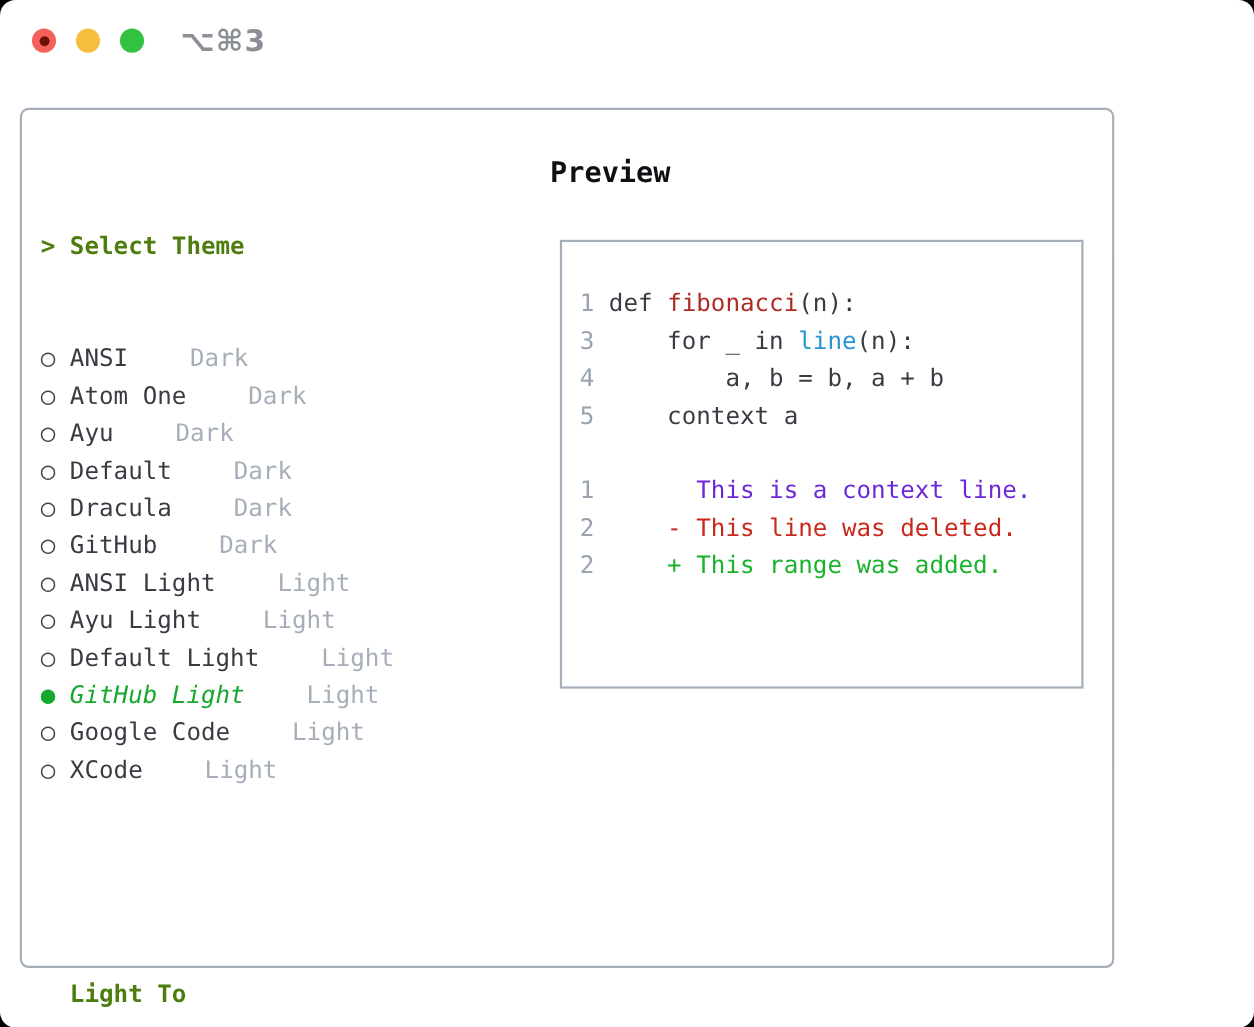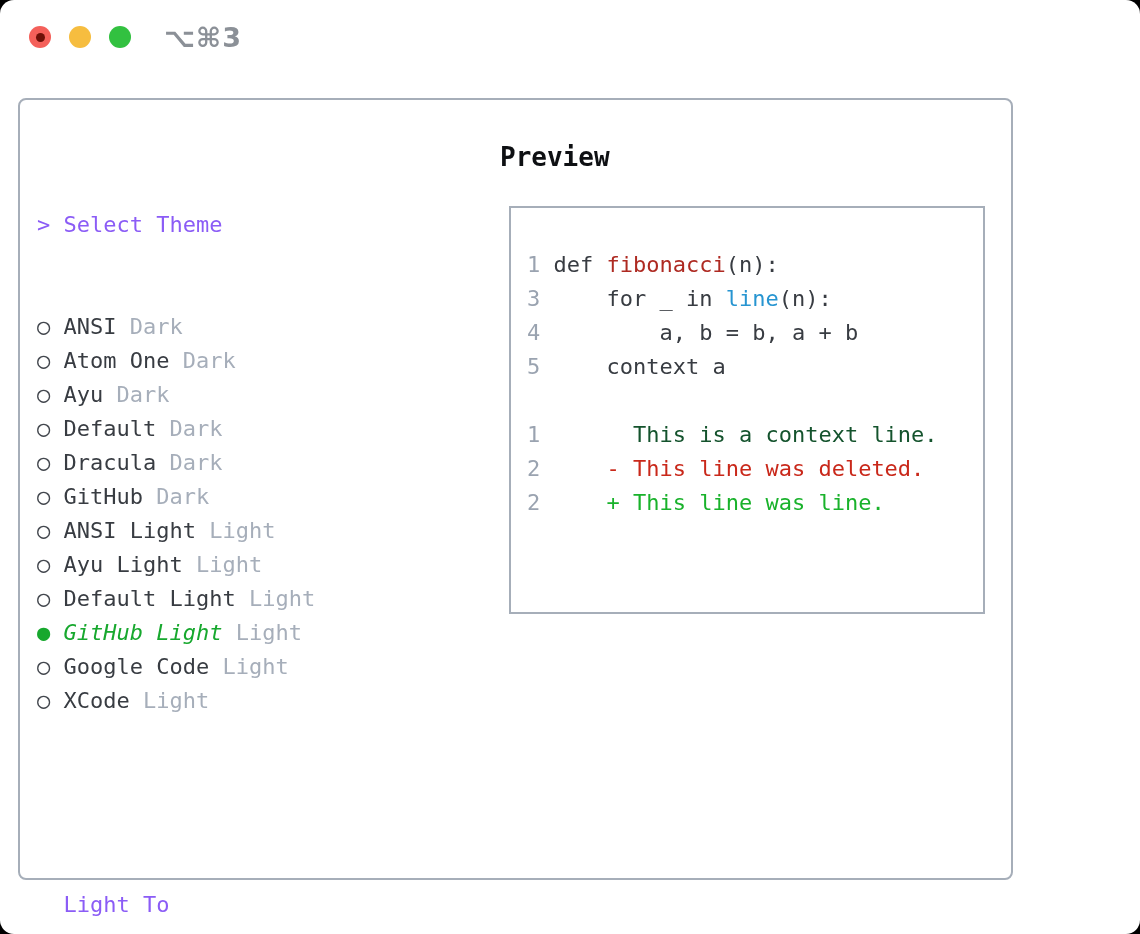--- a/index.html
+++ b/index.html
@@ -27,44 +27,44 @@
   .panel{
     position:absolute;left:18px;top:98px;width:995px;height:782px;
     border:2px solid #a6aeb9;border-radius:8px;background:#fff;
     box-sizing:border-box;
   }
   .left-col{
     position:absolute;left:17px;top:40px;
     font-size:22px;line-height:34px;white-space:pre;color:#383c42;
   }
   .row{height:34px;}
-  .hdr{font-weight:normal;color:#8b5cf6;}
+  .hdr{font-weight:bold;color:#4d7c0f;}
   .spacer{height:34px;}
   .bullet{color:#43474e;}
   .bullet.on{color:#17a82e;}
   .theme-name{color:#383c42;}
   .sel .theme-name{color:#17a82e;font-style:italic;}
-  .variant{color:#a6aeba;}
+  .variant{color:#a6aeba;margin-left:43px;}
   
   .preview-hdr{
     position:absolute;left:480px;top:40px;
     font-size:26px;line-height:34px;font-weight:bold;color:#0e1013;white-space:pre;
   }
   .preview-box{
-    position:absolute;left:489px;top:106px;width:476px;height:408px;
+    position:absolute;left:489px;top:118px;width:476px;height:408px;
     border:2px solid #a6aeb9;background:#fff;box-sizing:border-box;
     padding:40px 0 0 16px;overflow:hidden;
   }
   .code-line{height:34px;font-size:22px;line-height:34px;white-space:pre;}
   .tok-linenum{color:#9aa3b0;}
   .tok-plain{color:#383c42;}
   .tok-function{color:#ae2a22;}
   .tok-builtin{color:#2795d1;}
   .tok-number{color:#117e7a;}
-  .tok-context{color:#14532d;}
+  .tok-context{color:#6d28d9;}
   .tok-deleted{color:#c9281a;}
   .tok-added{color:#19b22b;}
 </style>
 </head>
 <body>
 
 <div class="window">
 
   <div class="titlebar">
     <div class="light light-close">
@@ -91,17 +91,17 @@
     <div class="preview-hdr">Preview</div>
 
     <div class="preview-box" id="code-box">
         <div class="code-line"><span class="tok-linenum">1</span><span class="tok-plain"> def </span><span class="tok-function">fibonacci</span><span class="tok-plain">(n):</span></div>
         <div class="code-line"><span class="tok-linenum">3</span><span class="tok-plain">     for _ in </span><span class="tok-builtin">line</span><span class="tok-plain">(n):</span></div>
         <div class="code-line"><span class="tok-linenum">4</span><span class="tok-plain">         a, b = b, a + b</span></div>
         <div class="code-line"><span class="tok-linenum">5</span><span class="tok-plain">     context a</span></div>
         <div class="code-line"></div>
         <div class="code-line"><span class="tok-linenum">1</span><span class="tok-context">       This is a context line.</span></div>
         <div class="code-line"><span class="tok-linenum">2</span><span class="tok-deleted">     - This line was deleted.</span></div>
-        <div class="code-line"><span class="tok-linenum">2</span><span class="tok-added">     + This line was line.</span></div>
+        <div class="code-line"><span class="tok-linenum">2</span><span class="tok-added">     + This range was added.</span></div>
       </div>
 
   </div>
 </div>
 
 </body></html>

